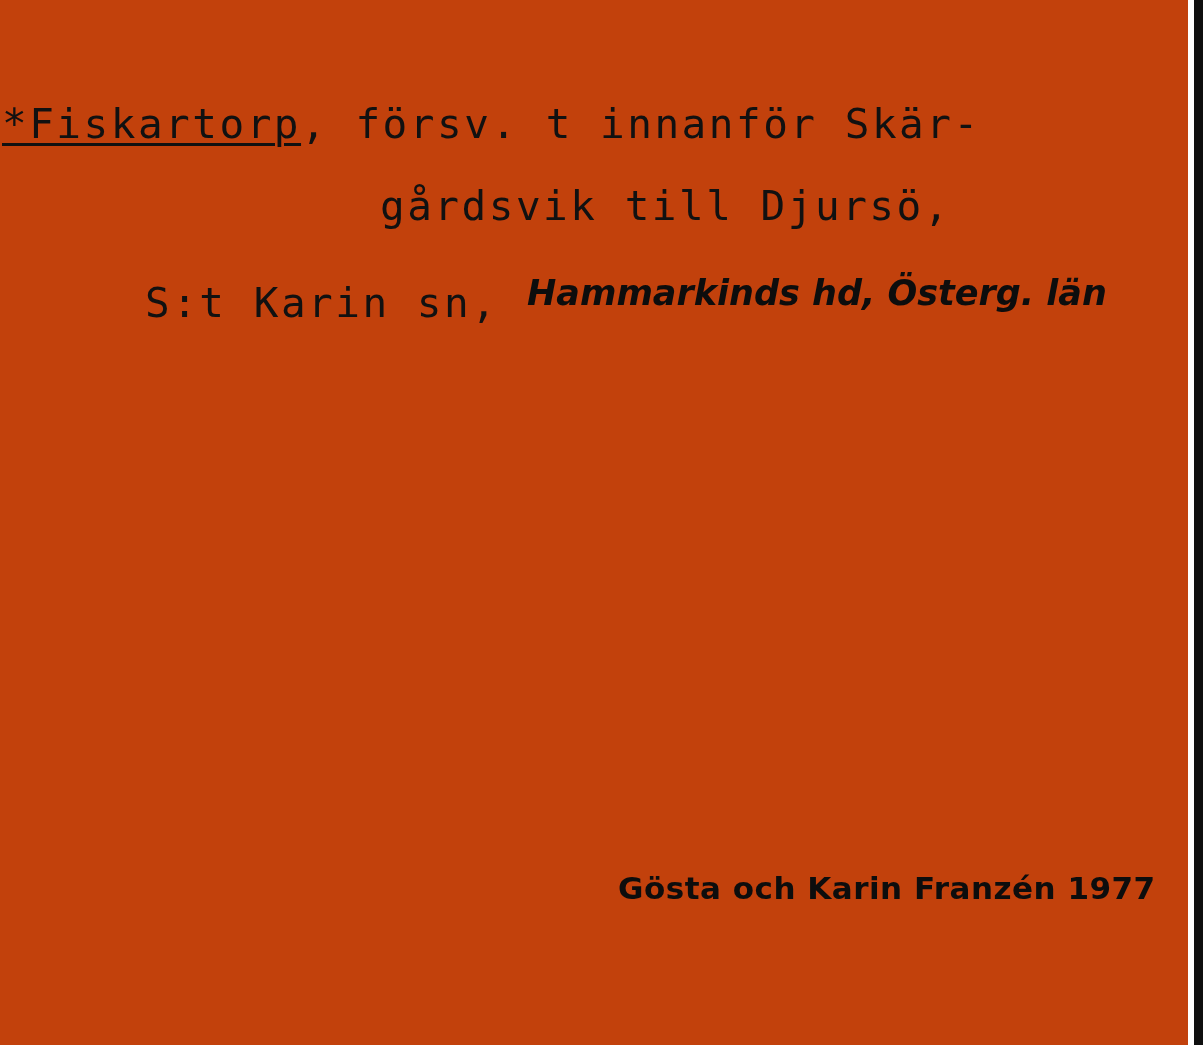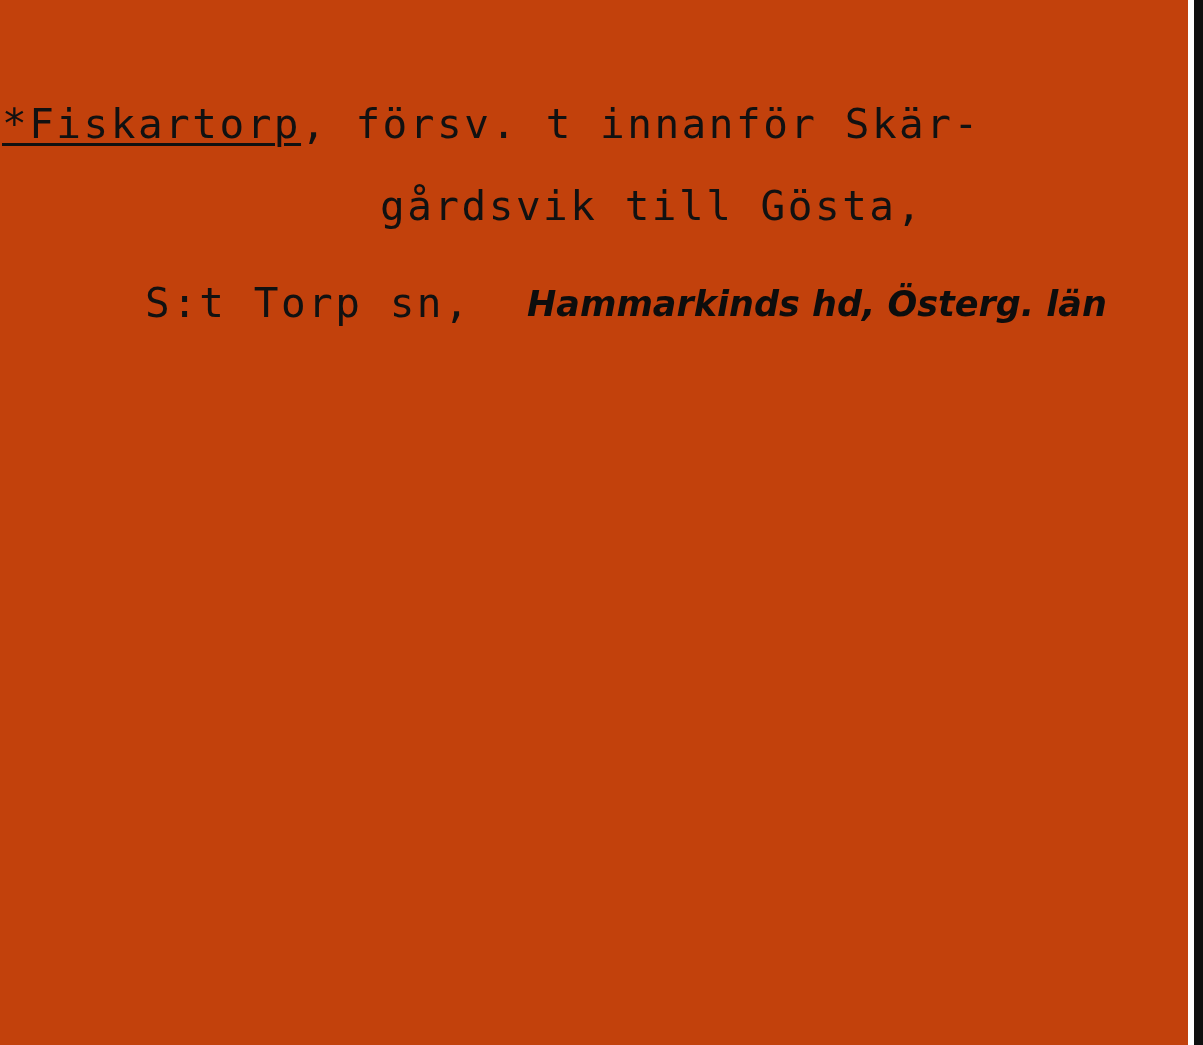--- a/index.html
+++ b/index.html
@@ -68,36 +68,37 @@
     letter-spacing: 0.5px;
     color: #0d0d0d;
     white-space: pre;
     line-height: 1;
   }
 
   
   #line-head   { left: 2px;   top: 104px; }
   #line-head2  { left: 380px; top: 186px; }
   #line-parish { left: 145px; top: 283px; }
-  #line-print  { left: 527px; top: 287px; }
+  #line-print  { left: 527px; top: 276px; }
   #line-body1  { left: 0px;   top: 484px; }
   #line-body2  { left: 0px;   top: 563px; }
   #line-credit { left: 618px; top: 873px; }
 </style>
 </head>
 <body>
 
 <div class="card">
 
   <div class="tw headword-line" id="line-head"><span class="headword">*Fiskartorp</span><span>, försv. t innanför Skär-</span></div>
 
-  <div class="tw" id="line-head2">gårdsvik till Gösta,</div>
+  <div class="tw" id="line-head2">gårdsvik till Djursö,</div>
 
-  <div class="tw" id="line-parish">S:t Torp sn,</div>
+  <div class="tw" id="line-parish">S:t Karin sn,</div>
 
   <div class="printed" id="line-print">Hammarkinds hd, Österg. län</div>
 
 
 
+  <div class="printed-upright" id="line-credit">Gösta och Karin Franzén 1977</div>
 
   <div class="scan-edge-inner"></div>
   <div class="scan-edge"></div>
 </div>
 
 </body></html>

